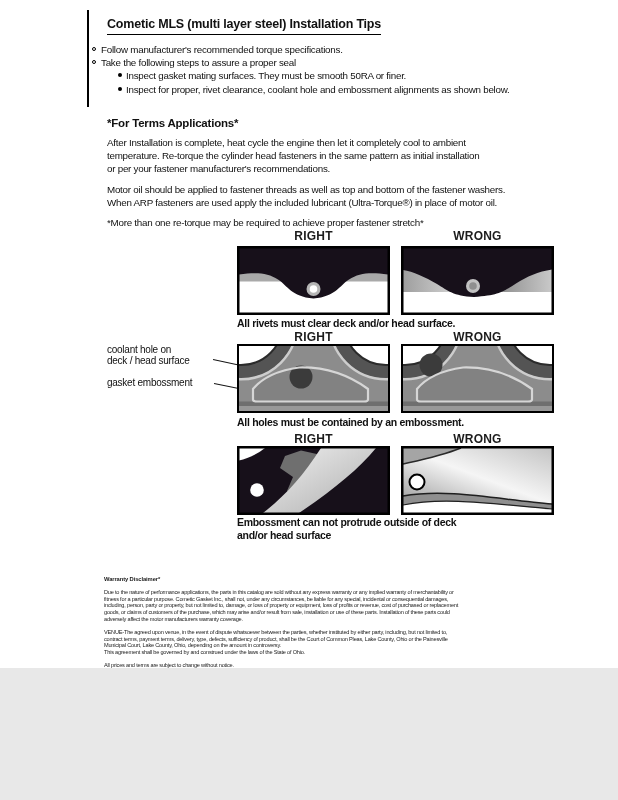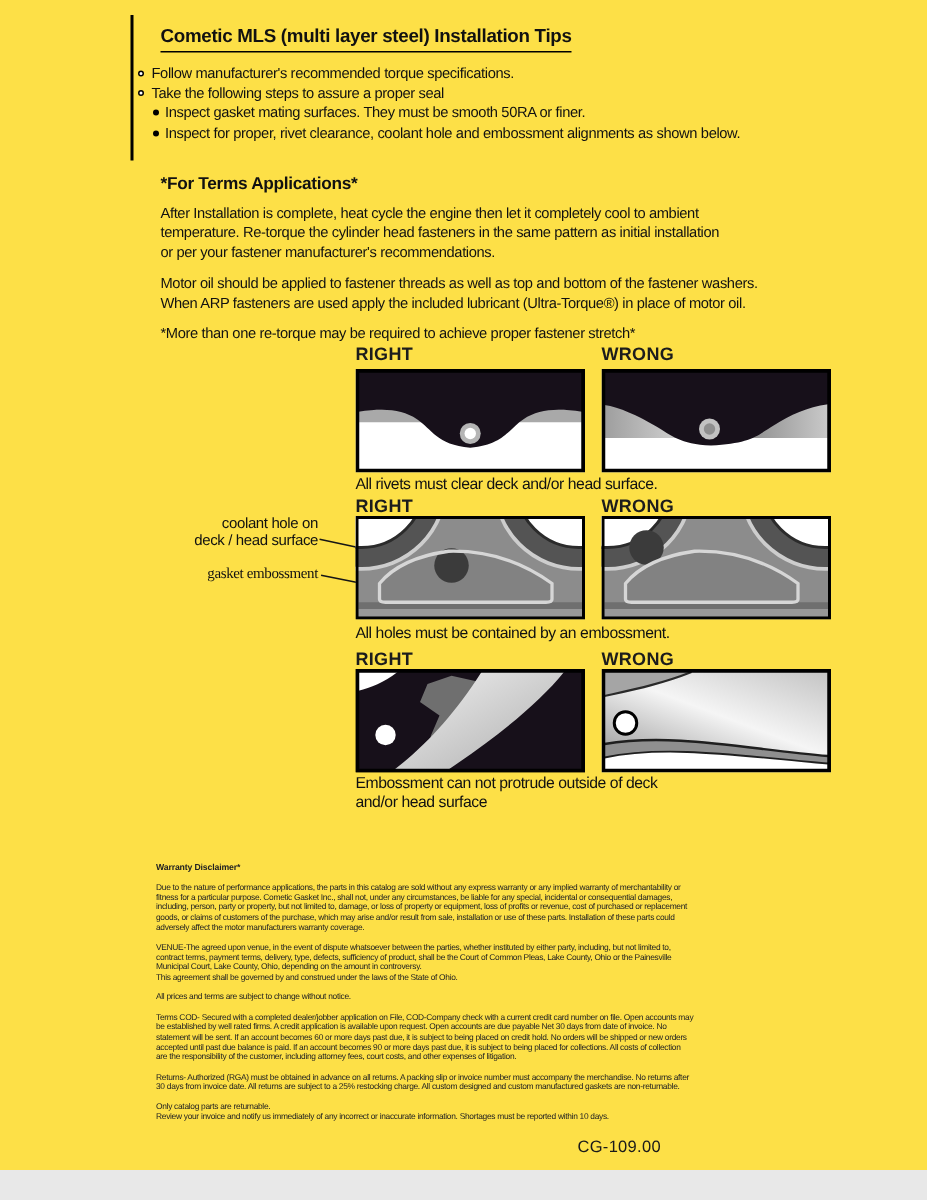--- a/index.html
+++ b/index.html
@@ -1,51 +1,51 @@
 <!DOCTYPE html>
 <html><head>
 <meta charset="utf-8">
 <style>
   * { margin:0; padding:0; box-sizing:border-box; }
   html,body { background:#e8e8e8; }
   .page {
-    position:relative; width:618px; height:780px; margin:0 auto;
-    background:#fde047; overflow:hidden;
+    position:relative; width:618px; height:668px; margin:0 auto;
+    background:#ffffff; overflow:hidden;
     font-family:"Liberation Sans", sans-serif; color:#111;
   }
   .left-rule { position:absolute; left:87px; top:10px; width:1.6px; height:97px; background:#000; }
 
   .title {
     position:absolute; left:107px; top:17px;
     font-size:12.5px; font-weight:bold; letter-spacing:-0.2px;
     border-bottom:1.6px solid #000; padding-bottom:3px; white-space:nowrap;
   }
 
   .tips { position:absolute; left:92px; top:44px; width:520px; }
   .tip-row { display:flex; align-items:flex-start; height:13.2px; white-space:nowrap;
              font-size:9.8px; letter-spacing:-0.25px; }
-  .tip-row.sub { margin-left:10px; }
+  .tip-row.sub { margin-left:26px; }
   .b-open { width:4px; height:4px; border:1px solid #000; border-radius:50%; background:#fff;
             margin:3px 5px 0 0; flex:0 0 auto; }
   .b-fill { width:4px; height:4px; border-radius:50%; background:#000;
             margin:3px 4px 0 0; flex:0 0 auto; }
 
   .diesel { position:absolute; left:107px; top:117px; width:480px; }
   .diesel h2 { font-size:11.5px; font-weight:bold; letter-spacing:-0.2px; margin-bottom:7px; }
   .diesel p { font-size:9.8px; letter-spacing:-0.25px; line-height:13px;
               white-space:pre-line; margin-bottom:7.5px; }
 
-  .dg-label { position:absolute; width:153px; font-size:12px;
+  .dg-label { position:absolute; width:153px; text-align:center; font-size:12px;
               font-weight:600; color:#1c1c1c; letter-spacing:0.2px; }
   .dg-box { position:absolute; width:153px; height:69px; }
   .dg-box svg { display:block; width:153px; height:69px; }
-  .dg-caption { position:absolute; font-size:10.5px; font-weight:normal; letter-spacing:-0.3px;
+  .dg-caption { position:absolute; font-size:10.5px; font-weight:bold; letter-spacing:-0.3px;
                 line-height:12.5px; white-space:pre-line; }
   .annot { position:absolute; font-size:10px; letter-spacing:-0.25px; line-height:11.2px;
-           text-align:right; white-space:pre-line; }
+           text-align:left; white-space:pre-line; }
   .leader { position:absolute; height:1.4px; background:#151515; transform-origin:0 50%; }
 
   .legal { position:absolute; left:104px; top:576px; width:440px; color:#222; }
   .legal h3 { font-size:5.8px; font-weight:600; letter-spacing:-0.1px; margin-bottom:7px; }
   .legal p { font-size:5.6px; letter-spacing:-0.2px; line-height:6.7px;
              white-space:pre-line; margin-bottom:6.5px; }
 
   .page-code { position:absolute; left:385px; top:759px; font-size:11px;
                letter-spacing:0.2px; color:#1a1a1a; }
 </style>
@@ -120,21 +120,21 @@
     </svg>
   </div>
 
   <div class="dg-caption" style="left:237px; top:317px;">All rivets must clear deck and/or head surface.</div>
 
   <div class="dg-label" style="left:237px; top:330px;">RIGHT</div>
   <div class="dg-label" style="left:401px; top:330px;">WRONG</div>
 
   <div class="annot" style="left:107px; top:344px; width:105px;">coolant hole on
 deck / head surface</div>
-  <div class="annot" style="left:107px; top:377px; width:105px;font-family:Liberation Serif, serif;">gasket embossment</div>
+  <div class="annot" style="left:107px; top:377px; width:105px;">gasket embossment</div>
   <div class="leader" style="left:213px; top:359px; width:86px; transform:rotate(12.1deg);"></div>
   <div class="leader" style="left:214px; top:383px; width:46px; transform:rotate(11.3deg);"></div>
 
   <div class="dg-box" style="left:237px; top:344px;">
     <svg viewBox="0 0 153 69">
       <rect width="153" height="69" fill="#8c8c8c"></rect>
       <rect x="2" y="57.5" width="149" height="4.5" fill="#6f6f6f"></rect>
       <rect x="2" y="62" width="149" height="5" fill="#989898"></rect>
       <g>
         <circle cx="4" cy="-21" r="56" fill="none" stroke="#cdcdcd" stroke-width="3"></circle>

